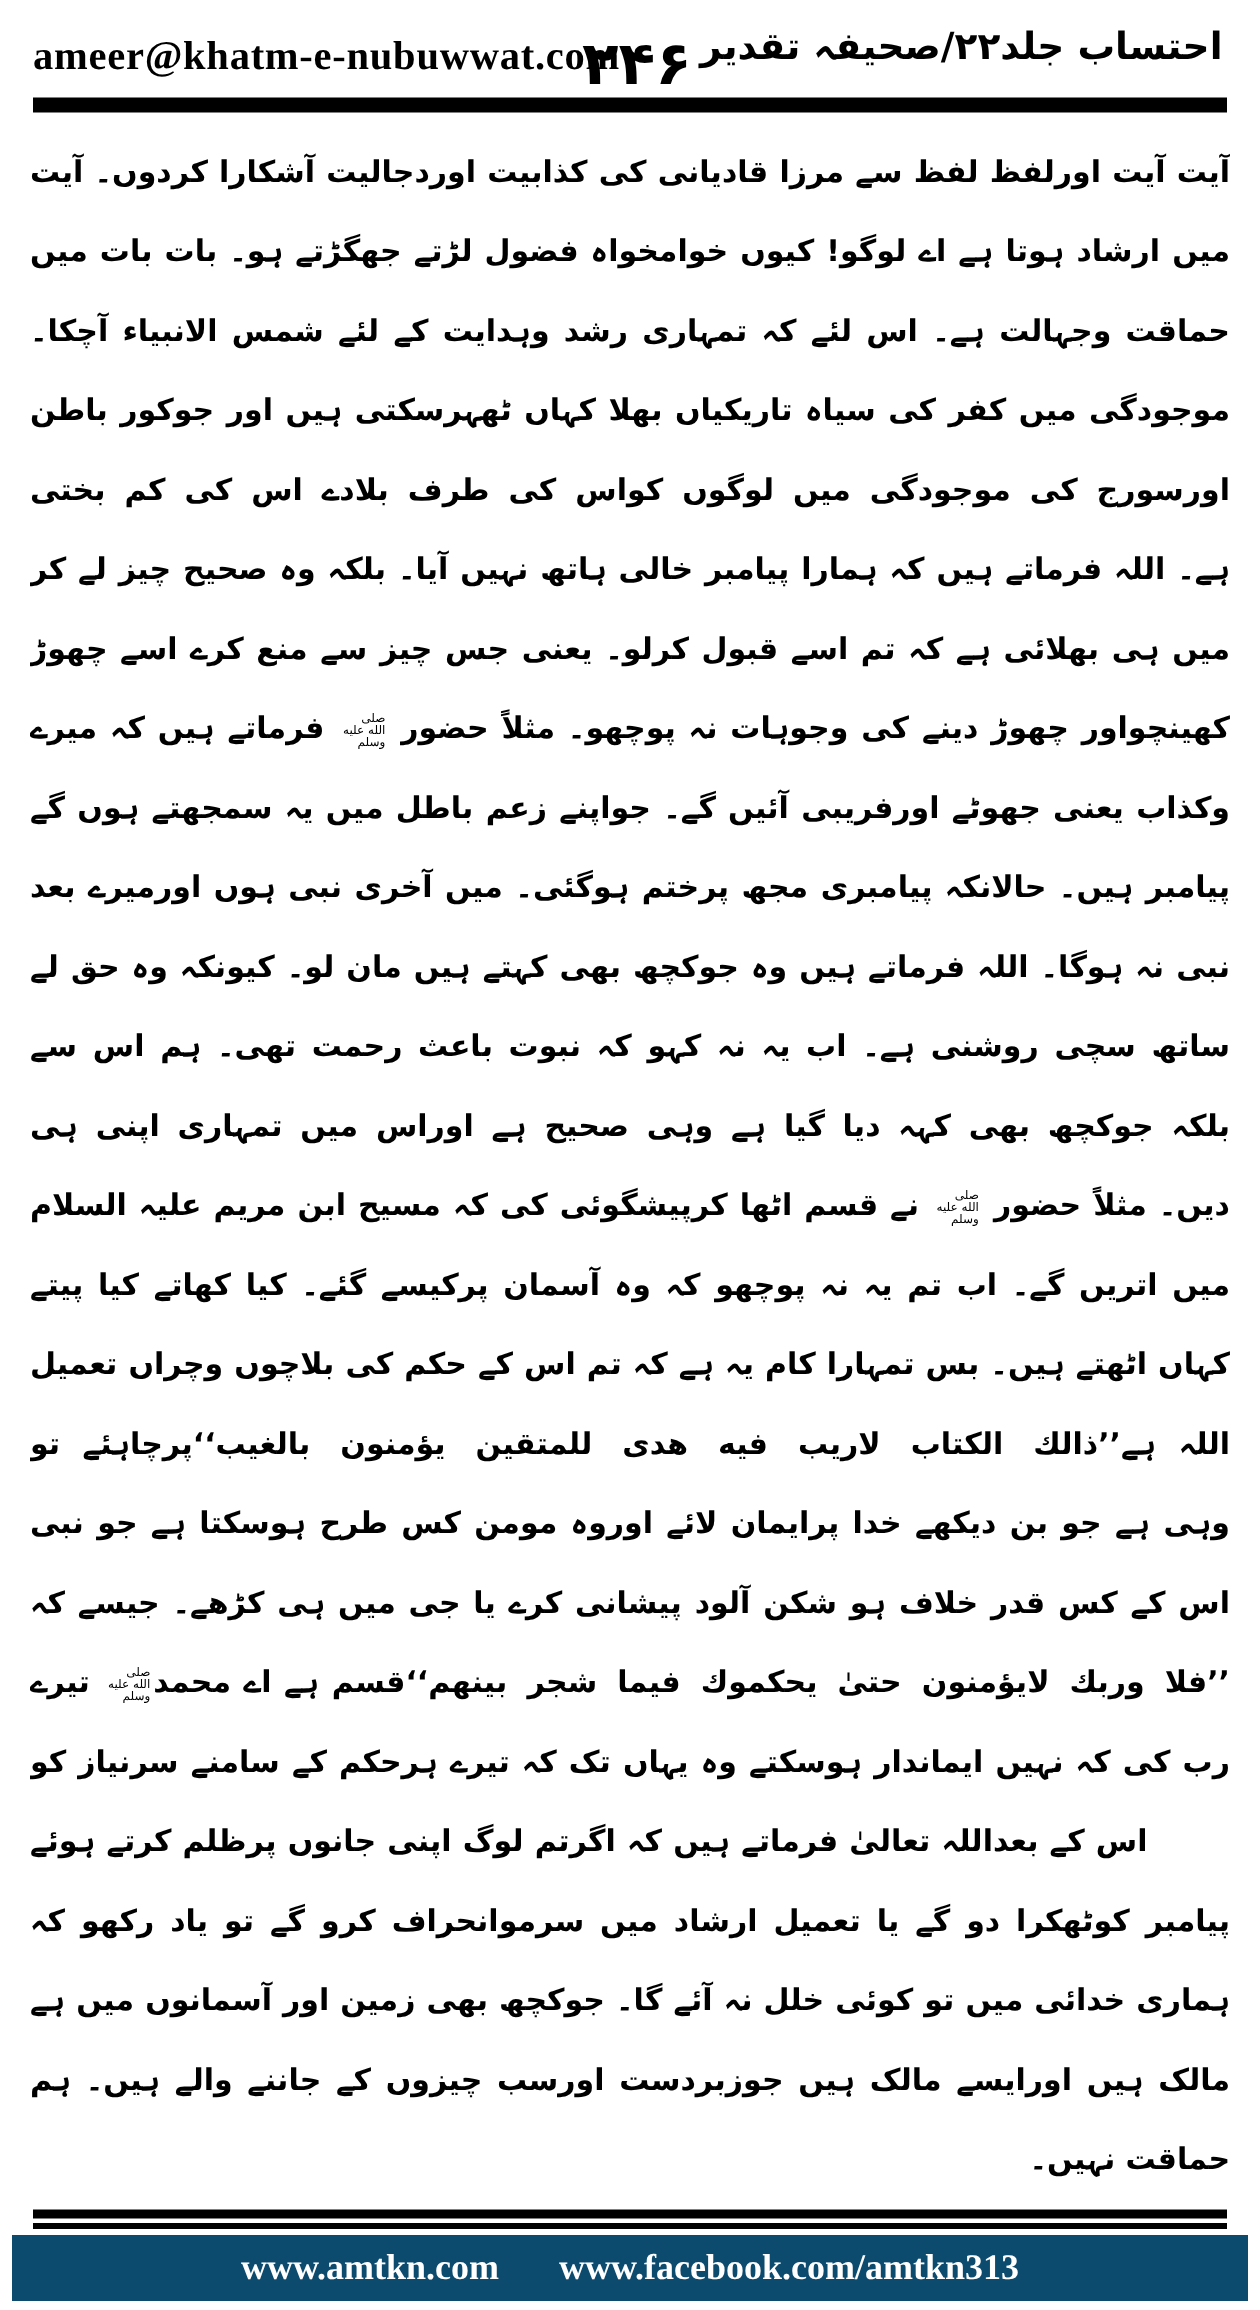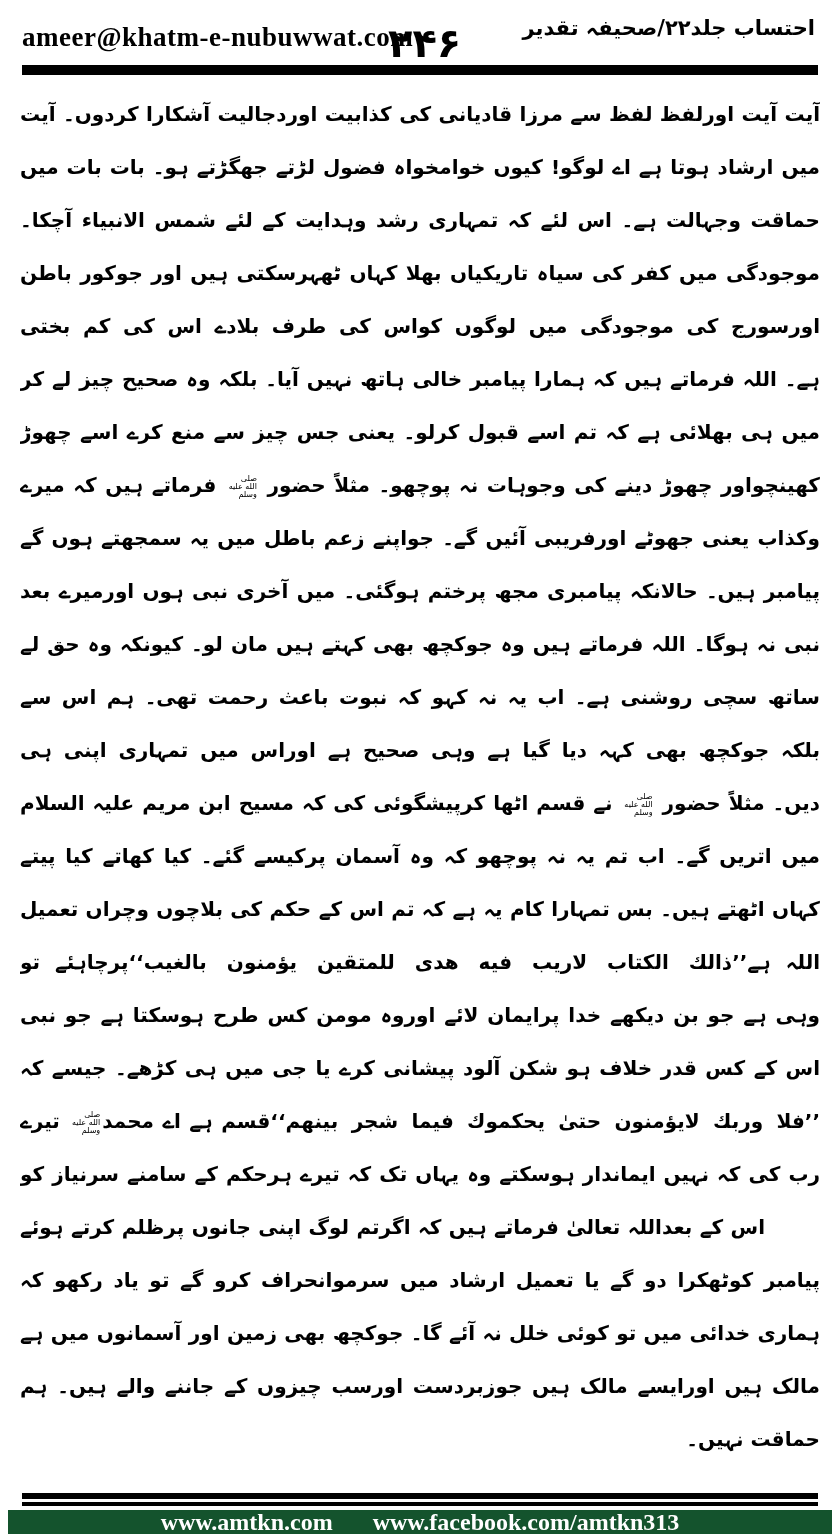--- a/index.html
+++ b/index.html
@@ -4,40 +4,40 @@
 <style>
   html,body{margin:0;padding:0;background:#fff;}
   .page{position:relative;width:840px;height:1540px;background:#fff;overflow:hidden;
         font-family:"DejaVu Sans",sans-serif;color:#000;border-radius:23px;}
 
   
   .email{position:absolute;left:22px;top:22px;font-family:"Liberation Serif",serif;
          font-weight:bold;font-size:27px;letter-spacing:.5px;}
   .pagenum{position:absolute;left:388px;top:20px;font-size:40px;font-weight:bold;
            font-family:"DejaVu Sans",sans-serif;}
-  .title{position:absolute;right:25px;top:16px;direction:rtl;font-size:21px;font-weight:bold;margin-left:23px;}
+  .title{position:absolute;right:25px;top:16px;direction:rtl;font-size:25px;font-weight:bold;margin-left:23px;}
   .toprule{position:absolute;top:65px;left:22px;right:22px;height:10px;background:#000;}
 
   
   .body{position:absolute;top:88px;left:20px;right:20px;direction:rtl;}
   .line{height:53px;line-height:53px;font-size:20px;font-weight:700;
         text-align:justify;text-align-last:justify;overflow:hidden;}
   .line.indent{padding-right:55px;}
   .line.end{text-align-last:right;}
   .seg-urdu{}
   .seg-arabic{font-weight:bold;word-spacing:5px;}
   .seg-honorific{display:inline-block;width:30px;font-size:8px;line-height:8px;
                  white-space:normal;text-align:right;vertical-align:middle;
                  font-weight:normal;margin:0 2px;}
 
   
   .footer{position:absolute;left:0;right:0;bottom:0;}
   .frule1{height:6px;background:#000;margin:0 22px;}
   .frule2{height:4px;background:#000;margin:3px 22px 0;}
-  .fbar{margin:4px 8px 6px;height:24px;background:#14532d;color:#fff;
+  .fbar{margin:4px 8px 6px;height:44px;background:#0c4a6e;color:#fff;
         display:flex;justify-content:center;align-items:center;gap:40px;
         font-family:"Liberation Serif",serif;font-weight:bold;font-size:24px;}
 </style>
 </head>
 <body>
 
 <div class="page">
 
   <div>
     <div class="email">ameer@khatm-e-nubuwwat.com</div>

